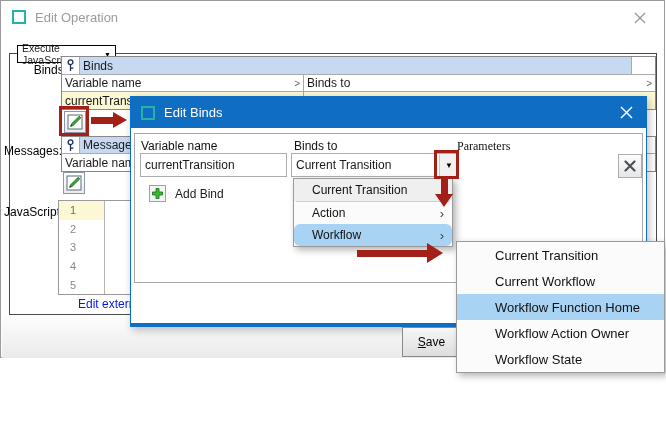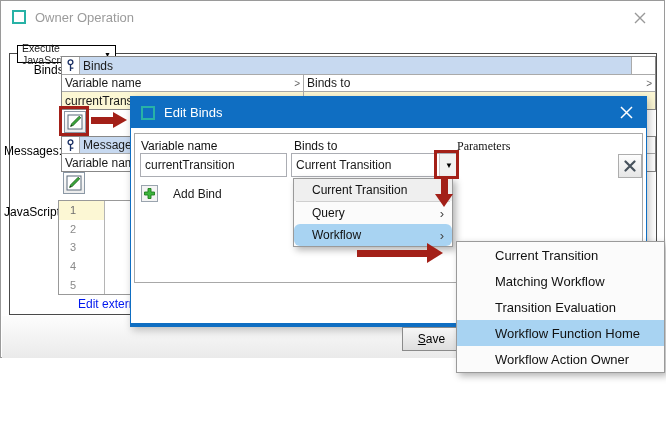--- a/index.html
+++ b/index.html
@@ -37,21 +37,21 @@
   
   .icon-btn{width:22px;height:22px;background:linear-gradient(#ffffff,#ececec);
     border:1px solid #8b98a5;display:flex;align-items:center;justify-content:center;cursor:pointer;}
   
   .jsbox{left:57px;top:199px;width:240px;height:95px;border:1px solid #999;background:#fff;display:flex;}
   .jsgutter{width:46px;border-right:1px solid #b5b5b5;display:flex;flex-direction:column;}
   .jsline{height:19px;display:flex;align-items:center;padding-left:11px;color:#8a8a8a;font-size:11px;background:#fff;}
   .jsline.cur{background:var(--row-yellow);color:#6e6e6e;}
   .link{left:77px;top:296px;color:var(--link);font-size:12px;cursor:pointer;white-space:nowrap;}
   .footer-strip{left:1px;top:315px;width:663px;height:42px;background:linear-gradient(#fdfdfd,#eaeaea);}
-  .save-btn{left:402px;top:327px;width:59px;height:24px;background:linear-gradient(#f6f6f6,#dedede);
+  .save-btn{left:402px;top:327px;width:59px;height:30px;background:linear-gradient(#f6f6f6,#dedede);
     border:1px solid #8a8a8a;display:flex;align-items:center;justify-content:center;cursor:pointer;}
   .save-label{display:block;font-size:12px;color:#000;}
   .save-label::first-letter{text-decoration:underline;}
   
   #edit-binds{left:130px;top:96px;width:517px;height:231px;background:#fff;
     border:1px solid var(--titlebar);border-bottom:4px solid var(--titlebar);box-shadow:2px 3px 8px rgba(0,0,0,.25);}
   .bb-titlebar{left:0;top:0;right:0;height:31px;background:var(--titlebar);display:flex;align-items:center;padding:0 10px;}
   .bb-icon{width:14px;height:14px;border:2px solid var(--teal);margin-right:9px;}
   .bb-title{color:#fff;font-size:13px;}
   .bb-close{margin-left:auto;width:20px;height:20px;display:flex;align-items:center;justify-content:center;cursor:pointer;}
@@ -59,21 +59,21 @@
   .flabel{font-size:12px;color:#111;}
   .input{left:5px;top:19px;width:147px;height:24px;border:1px solid #abadb3;background:#fff;
     display:flex;align-items:center;padding:0 4px;}
   .combo{left:156px;top:19px;width:168px;height:24px;border:1px solid #abadb3;background:#fff;
     display:flex;align-items:stretch;}
   .combo .val{flex:1;display:flex;align-items:center;padding:0 4px;white-space:nowrap;overflow:hidden;}
   .combo .dbtn{width:19px;background:#f2f2f2;border-left:1px solid #c9c9c9;display:flex;
     align-items:center;justify-content:center;font-size:8px;color:#000;cursor:pointer;}
   .del-btn{left:483px;top:20px;width:24px;height:24px;background:linear-gradient(#fdfdfd,#e6e6e6);
     border:1px solid #adadad;display:flex;align-items:center;justify-content:center;cursor:pointer;}
-  .addbind{left:6px;top:51px;display:flex;align-items:center;gap:15px;cursor:pointer;}
+  .addbind{left:14px;top:51px;display:flex;align-items:center;gap:9px;cursor:pointer;}
   
   .menu{background:#fbfbfb;border:1px solid #9a9a9a;box-shadow:3px 3px 7px rgba(0,0,0,.3);}
   #binds-menu{left:293px;top:178px;width:160px;}
   .mitem{height:22px;display:flex;align-items:center;padding:0 8px 0 18px;font-size:12px;color:#111;cursor:pointer;white-space:nowrap;}
   .mitem .sub{margin-left:auto;color:#444;font-size:13px;}
   .mitem.first{background:#efefef;}
   .msep{height:1px;background:#cfcfcf;margin:0 2px;}
   .mitem.hl{background:var(--highlight);border-radius:6px;}
   #wf-submenu{left:456px;top:241px;width:209px;}
   .smitem{height:26px;display:flex;align-items:center;padding-left:38px;font-size:13px;color:#111;cursor:pointer;white-space:nowrap;}
@@ -91,21 +91,21 @@
   #ann-arrow3-shaft{left:357px;top:250px;width:70px;height:7px;background:var(--annotation);}
   #ann-arrow3-head{left:427px;top:243px;width:0;height:0;border-left:16px solid var(--annotation);
     border-top:10px solid transparent;border-bottom:10px solid transparent;}
   svg{display:block;}
 </style>
 </head>
 <body>
 
 <div class="abs" id="main-dialog">
   <div class="abs mtitle-icon"></div>
-  <div class="abs mtitle-text">Owner Operation</div>
+  <div class="abs mtitle-text">Edit Operation</div>
   <div class="abs mclose">
     <svg width="12" height="12" viewBox="0 0 12 12">
         <path d="M1 1 L11 11 M11 1 L1 11" stroke="#999" stroke-width="1.4"></path>
       </svg>
   </div>
 
   <div class="abs groupbox"></div>
   <div class="abs opcombo">
     <span>Execute JavaScript</span>
     <span class="caret">▼</span>
@@ -240,45 +240,45 @@
 <div class="abs save-btn">
   <span class="save-label">Save</span>
 </div>
 
 <div class="abs menu" id="binds-menu">
   <div class="mitem first">
     <span>Current Transition</span>
   </div>
   <div class="msep"></div>
   <div class="mitem">
-    <span>Query</span>
+    <span>Action</span>
     <span class="sub">›</span>
   </div>
   <div class="mitem hl">
     <span>Workflow</span>
     <span class="sub">›</span>
   </div>
 </div>
 
 <div class="abs ann-box" id="ann-box-combo"></div>
 <div class="abs" id="ann-arrow2-shaft"></div>
 <div class="abs" id="ann-arrow2-head"></div>
 
 <div class="abs" id="ann-arrow3-shaft"></div>
 <div class="abs" id="ann-arrow3-head"></div>
 
 <div class="abs menu" id="wf-submenu">
   <div class="smitem">
       <span>Current Transition</span>
     </div>
   <div class="smitem">
-      <span>Matching Workflow</span>
-    </div>
-  <div class="smitem">
-      <span>Transition Evaluation</span>
+      <span>Current Workflow</span>
     </div>
   <div class="smitem hl">
       <span>Workflow Function Home</span>
     </div>
   <div class="smitem">
       <span>Workflow Action Owner</span>
     </div>
+  <div class="smitem">
+      <span>Workflow State</span>
+    </div>
 </div>
 
 </body></html>

